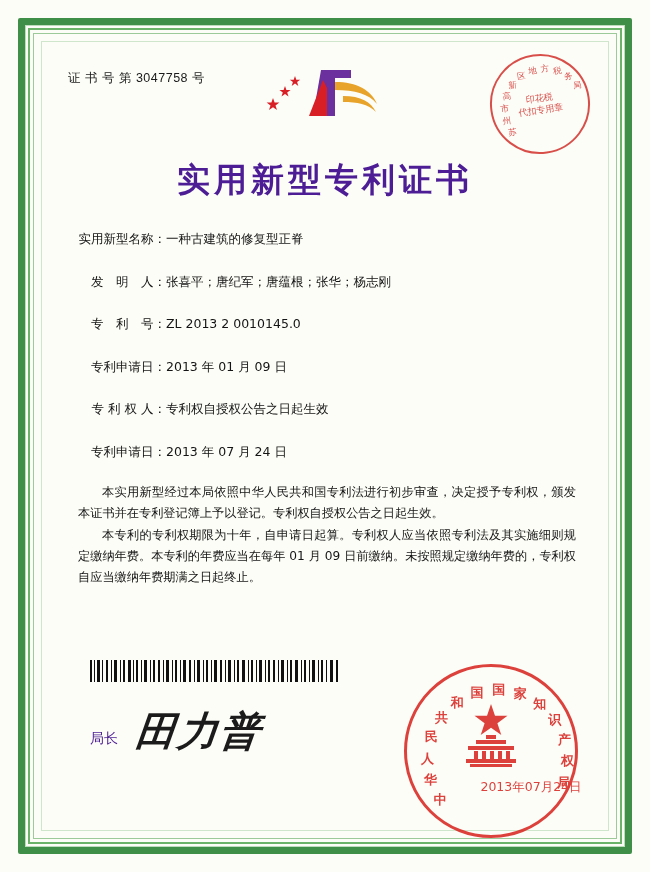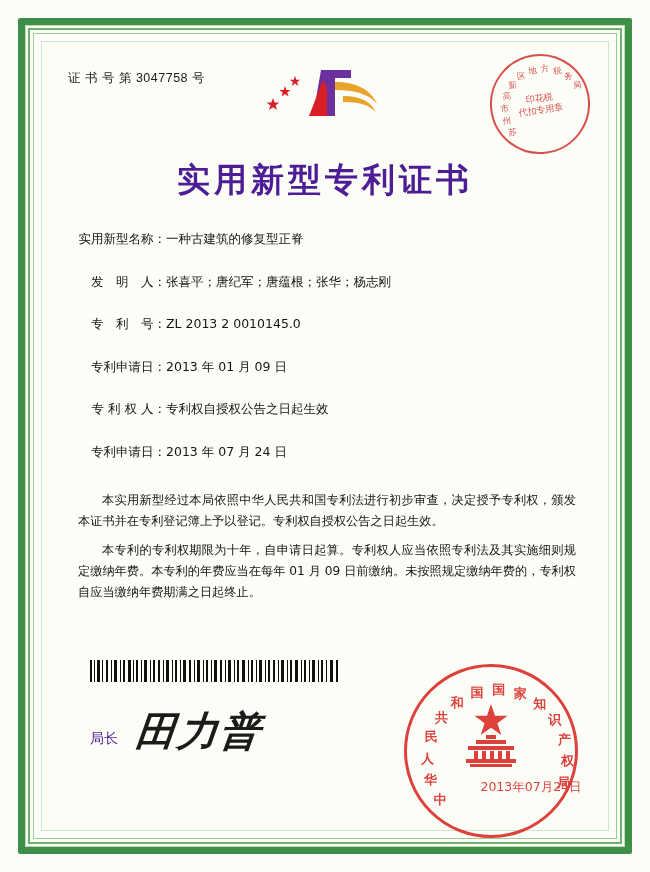--- a/index.html
+++ b/index.html
@@ -154,21 +154,21 @@
     position: absolute;
     top: 434px;
     left: 30px;
     right: 26px;
     font-size: 12.2px;
     line-height: 21px;
     color: #141414;
     text-align: justify;
   }
   .paragraphs p {
-    margin: 8px 0 1px 0;
+    margin: 0 0 1px 0;
     text-indent: 24px;
   }
 
   .barcode {
     position: absolute;
     left: 42px;
     top: 612px;
     width: 250px;
     height: 22px;
   }

